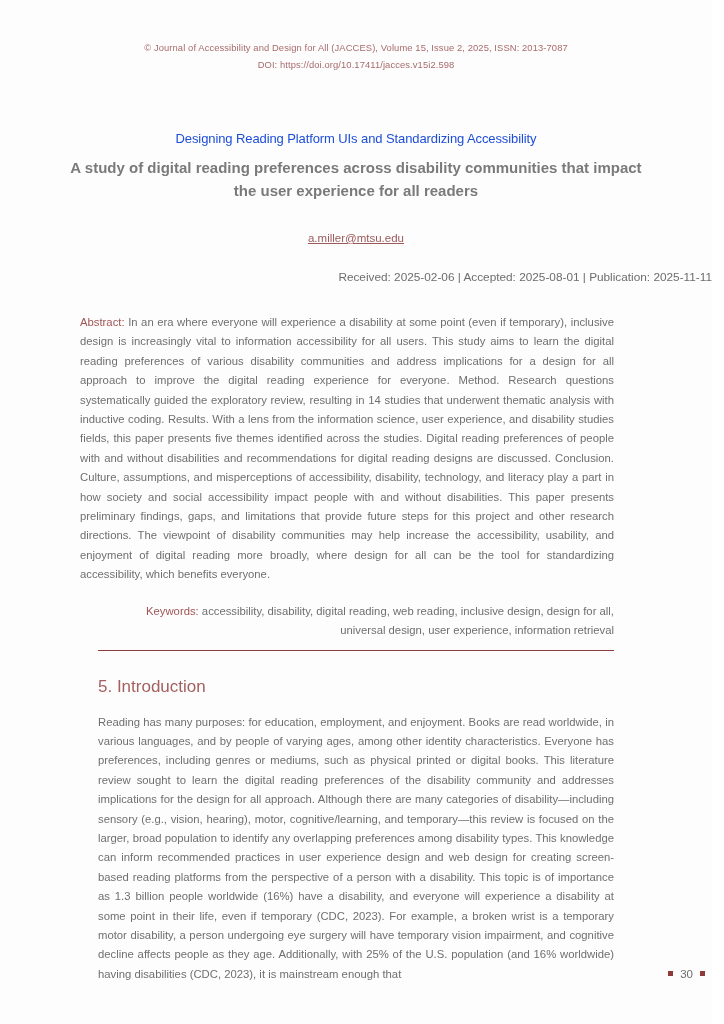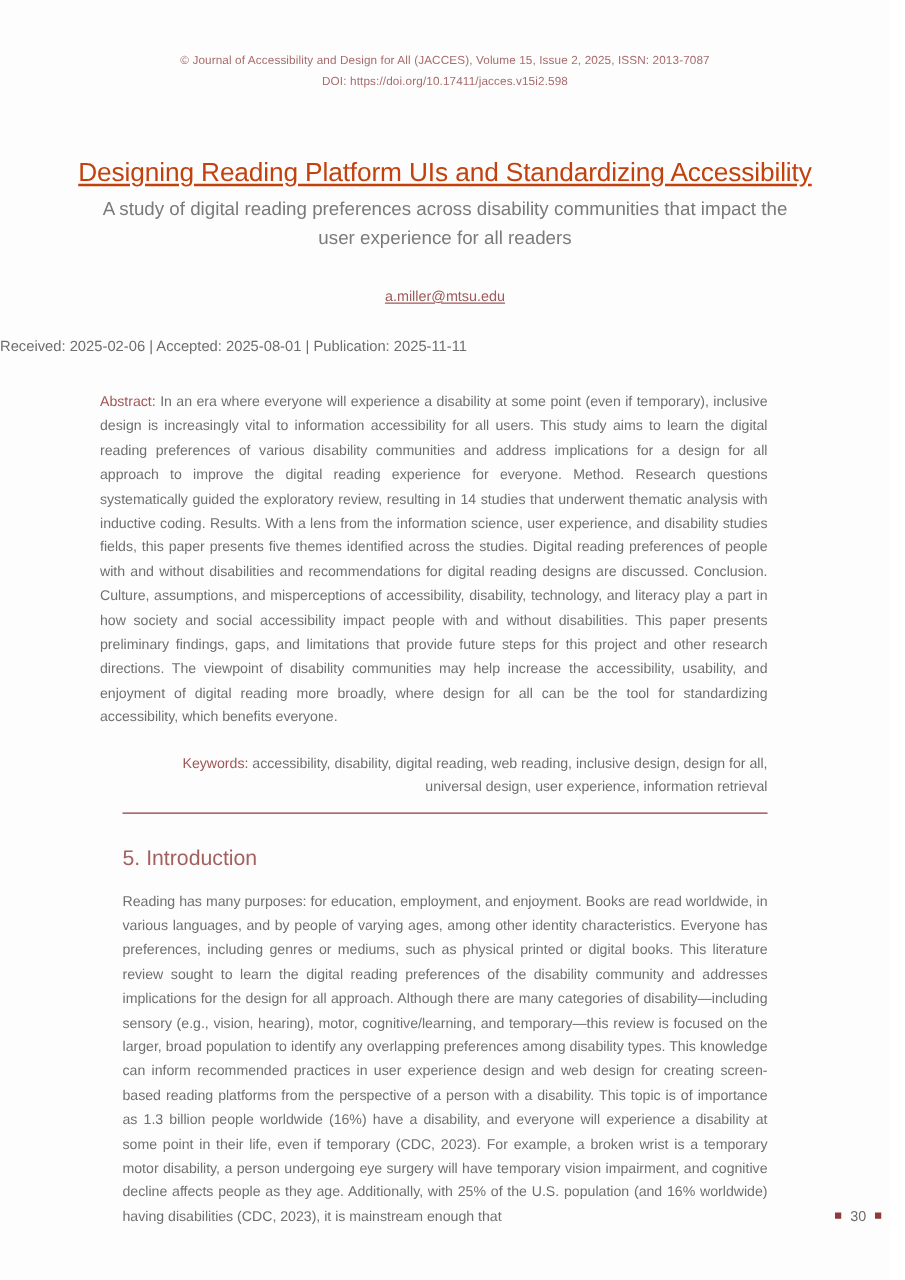--- a/index.html
+++ b/index.html
@@ -32,51 +32,50 @@
     letter-spacing: 0.1px;
   }
   .journal-header .doi-line {
     margin-top: 2px;
   }
   .title-block {
     margin-top: 54px;
     text-align: center;
   }
   .paper-title {
-    font-size: 21px;
-    color: #c2410c;
+    font-size: 13px;
+    color: #1d4ed8;
     font-weight: normal;
     letter-spacing: -0.1px;
     margin: 0 60px;
     line-height: 26px;
-    text-decoration: underline;
   }
   .paper-subtitle {
     font-size: 15px;
     color: #7a7a7a;
-    font-weight: normal;
+    font-weight: bold;
     line-height: 23px;
     margin: 4px 68px 0 68px;
   }
   .author-block {
     text-align: center;
     margin-top: 26px;
     font-size: 11.5px;
     color: #6d6d6d;
     line-height: 19px;
   }
   .author-email {
     color: #9c5a5a;
     text-decoration: underline;
     display: inline-block;
     margin-top: 1px;
     text-align: center;
   }
   .dates-line {
-    text-align: left;
+    text-align: right;
     margin-top: 22px;
     font-size: 11.8px;
     color: #6d6d6d;
   }
   .abstract-block {
     margin: 29px 98px 0 80px;
     font-size: 11.3px;
     line-height: 19.4px;
     text-align: justify;
     color: #6f6f6f;

